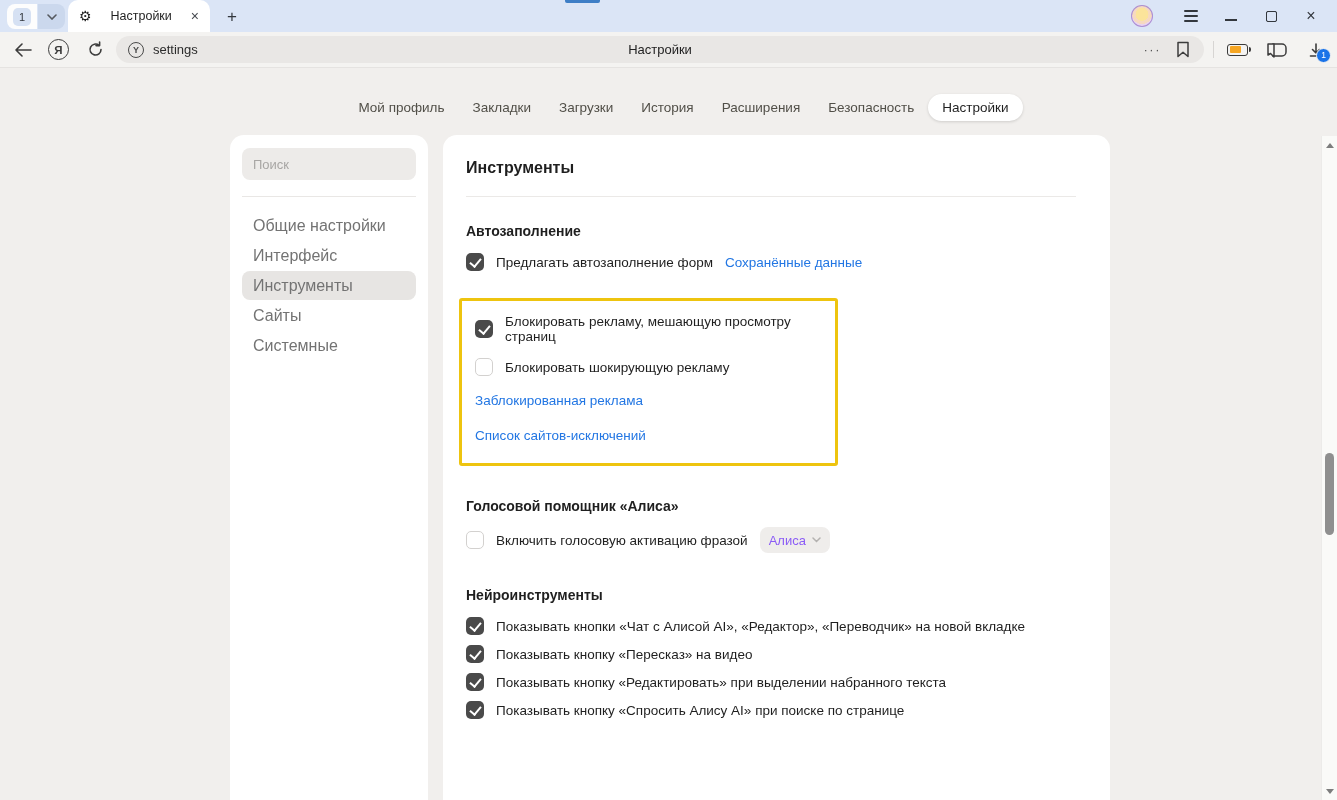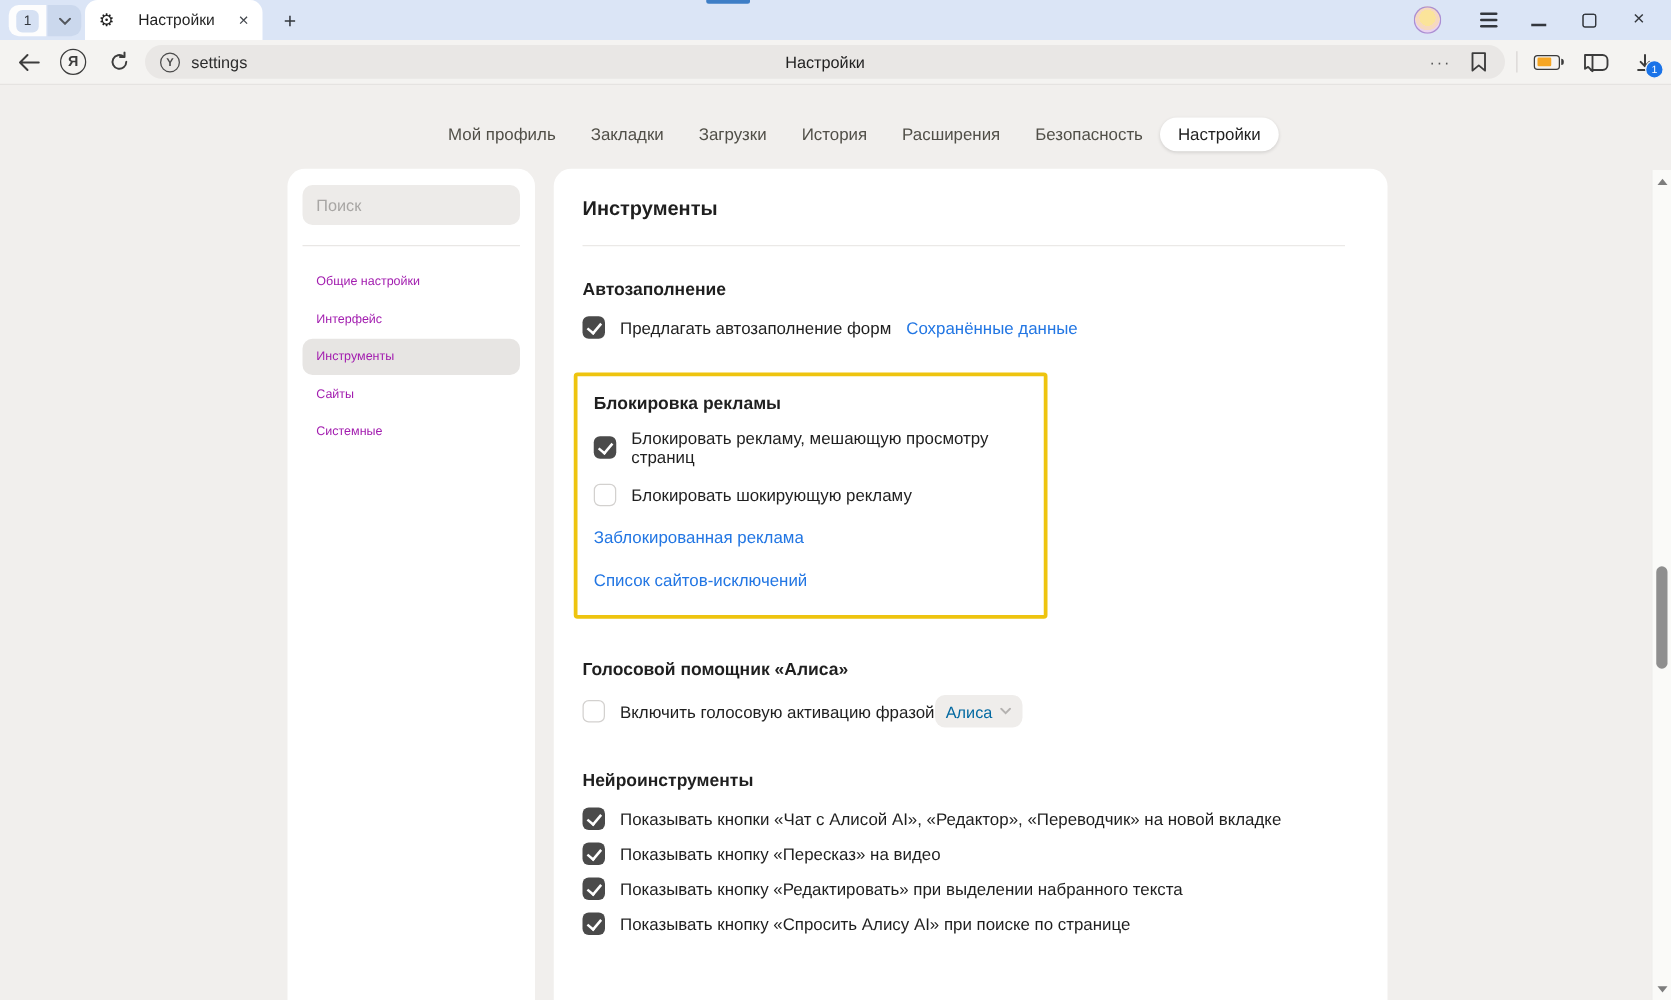--- a/index.html
+++ b/index.html
@@ -55,42 +55,42 @@
   
   .page{position:absolute;top:68px;left:0;right:0;bottom:0;background:#f1efed;}
   .nav-tabs{position:absolute;top:26px;left:0;right:15px;display:flex;justify-content:center;align-items:flex-end;margin-left:45px;}
   .nav-tab{padding:6px 14px;font-size:13.5px;color:#514f48;cursor:pointer;white-space:nowrap;border-radius:16px;}
   .nav-tab.active{background:#ffffff;color:#1f1f1f;box-shadow:0 1px 3px rgba(0,0,0,0.14);}
   
   .sidebar-panel{position:absolute;left:230px;top:67px;width:198px;height:690px;background:#ffffff;border-radius:14px;padding:13px 12px;box-sizing:border-box;}
   .search-input{width:100%;height:32px;background:#edebe9;border:none;border-radius:8px;padding:0 11px;box-sizing:border-box;font-size:13px;font-family:inherit;color:#333;outline:none;}
   .search-input::placeholder{color:#a8a6a4;}
   .side-divider{height:1px;background:#e9e7e5;margin:16px 0 14px;}
-  .side-item{height:29px;display:flex;align-items:center;padding:0 11px;font-size:10px;color:#a21caf;border-radius:8px;cursor:pointer;margin-bottom:1px;}
+  .side-item{height:29px;display:flex;align-items:center;padding:0 11px;font-size:16px;color:#737373;border-radius:8px;cursor:pointer;margin-bottom:1px;}
   .side-item.selected{background:#e7e5e3;}
   
   .main-panel{position:absolute;left:443px;top:67px;width:667px;height:690px;background:#ffffff;border-radius:14px;padding:24px 34px 0 23px;box-sizing:border-box;font-size:13.5px;}
   .main-title{font-size:16px;font-weight:bold;margin:0 0 19px;}
   .main-divider{height:1px;background:#ebe9e7;margin:0 0 26px;}
   .sec-heading{font-size:14px;font-weight:bold;margin:0 0 13px;}
   .row{display:flex;align-items:center;margin-bottom:13px;min-height:20px;}
   .checkbox{width:18px;height:18px;border-radius:5px;margin-right:12px;flex:none;position:relative;box-sizing:border-box;cursor:pointer;}
   .checkbox.checked{background:#4a4a4a;}
   .checkbox.checked::after{content:"";position:absolute;left:5.5px;top:2.5px;width:5px;height:9px;border-right:2px solid #fff;border-bottom:2px solid #fff;transform:rotate(40deg);}
   .checkbox.unchecked{background:#fff;border:1.5px solid #d3d1cf;}
   .row-label{color:#1f1f1f;}
   a.link{color:#2276e3;text-decoration:none;cursor:pointer;}
   .inline-link{margin-left:12px;}
   .highlight-box{margin:26px 0 32px -7px;width:379px;border:3px solid #eec40f;border-radius:3px;padding:13px 13px 3px;box-sizing:border-box;}
   .highlight-box .link-row{margin-bottom:15px;}
   .sec{margin-top:0;}
   .sec-alice{margin-top:31px;}
   .sec-neuro{margin-top:34px;}
   .sec-neuro .row{margin-bottom:8px;}
-  .dropdown{height:26px;background:#efedeb;border-radius:8px;display:flex;align-items:center;padding:0 9px;color:#0369a1;font-size:13px;cursor:default;}
+  .dropdown{margin-left:12px;height:26px;background:#efedeb;border-radius:8px;display:flex;align-items:center;padding:0 9px;color:#8b5cf6;font-size:13px;cursor:default;}
   .dropdown .dd-chevron{margin-left:6px;display:flex;}
   
   .scrollbar{position:absolute;right:0;top:68px;bottom:0;width:15px;background:#fafaf8;border-left:1px solid #ecebe9;}
   .sb-arrow{position:absolute;left:0;width:15px;height:14px;display:flex;align-items:center;justify-content:center;cursor:pointer;}
   .sb-arrow.up{top:2px;}
   .sb-arrow.down{bottom:2px;}
   .tri-up{width:0;height:0;border-left:4px solid transparent;border-right:4px solid transparent;border-bottom:5px solid #7d7d7d;}
   .tri-down{width:0;height:0;border-left:4px solid transparent;border-right:4px solid transparent;border-top:5px solid #7d7d7d;}
   .sb-thumb{position:absolute;left:3px;top:317px;width:9px;height:82px;background:#8f8f8f;border-radius:5px;cursor:grab;}
   svg{display:block;}
@@ -225,21 +225,20 @@
     <div class="sec">
       <div class="sec-heading">Автозаполнение</div>
       <div class="row">
         <span class="checkbox checked"></span>
         <span class="row-label">Предлагать автозаполнение форм</span>
         <a class="link inline-link">Сохранённые данные</a>
       </div>
     </div>
 
     <div class="highlight-box">
-      <div class="sec-heading">Блокировка рекламы</div>
       <div class="row">
         <span class="checkbox checked"></span>
         <span class="row-label">Блокировать рекламу, мешающую просмотру страниц</span>
       </div>
       <div class="row">
         <span class="checkbox unchecked"></span>
         <span class="row-label">Блокировать шокирующую рекламу</span>
       </div>
       <div class="row link-row">
         <a class="link">Заблокированная реклама</a>

